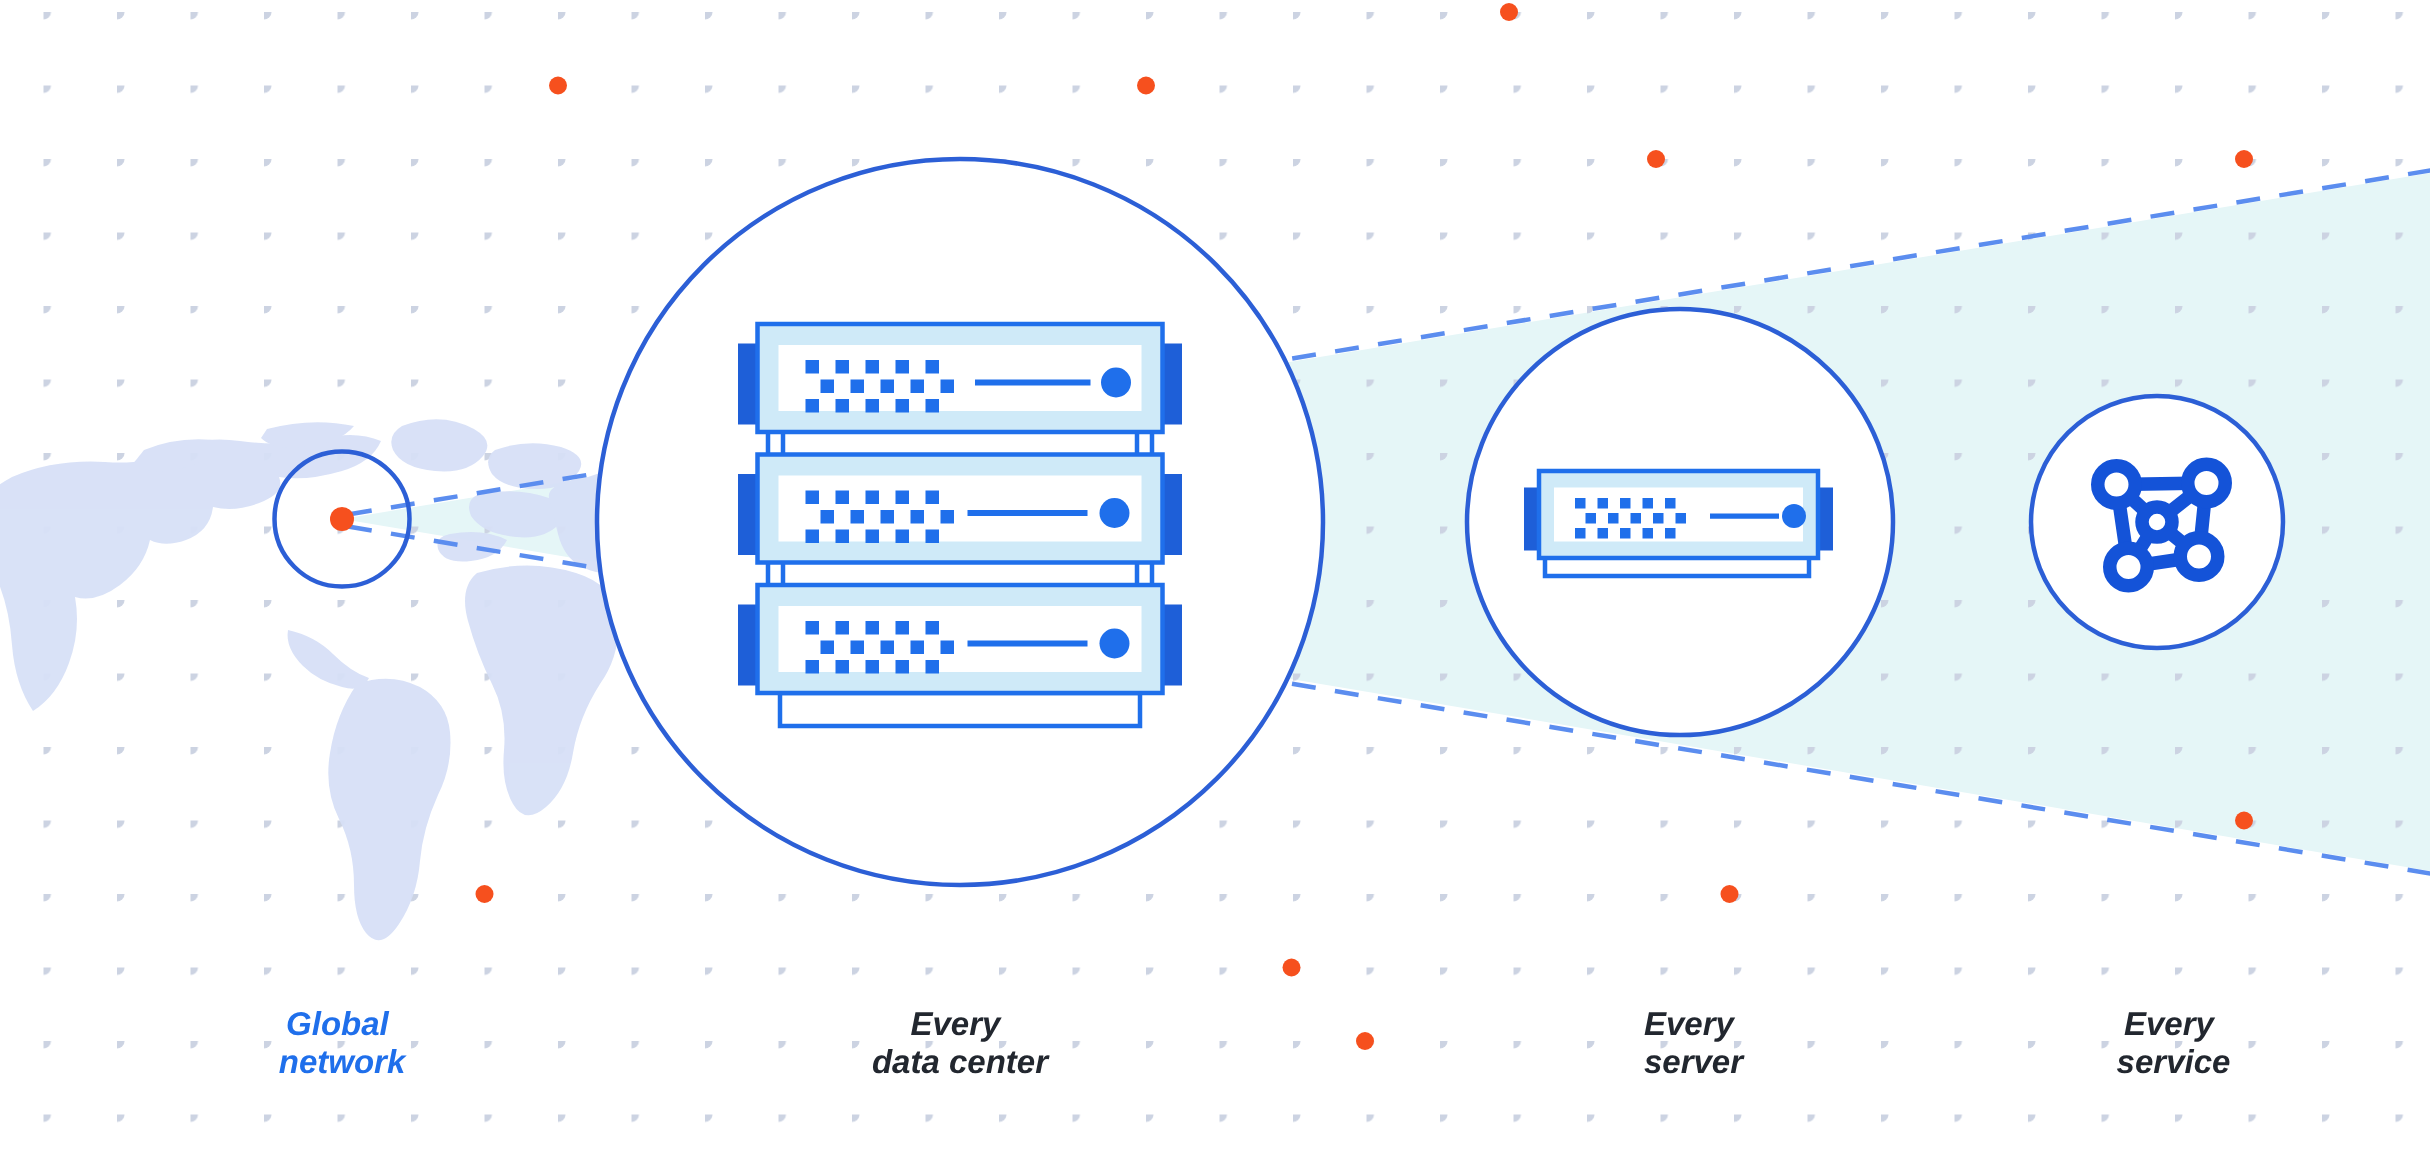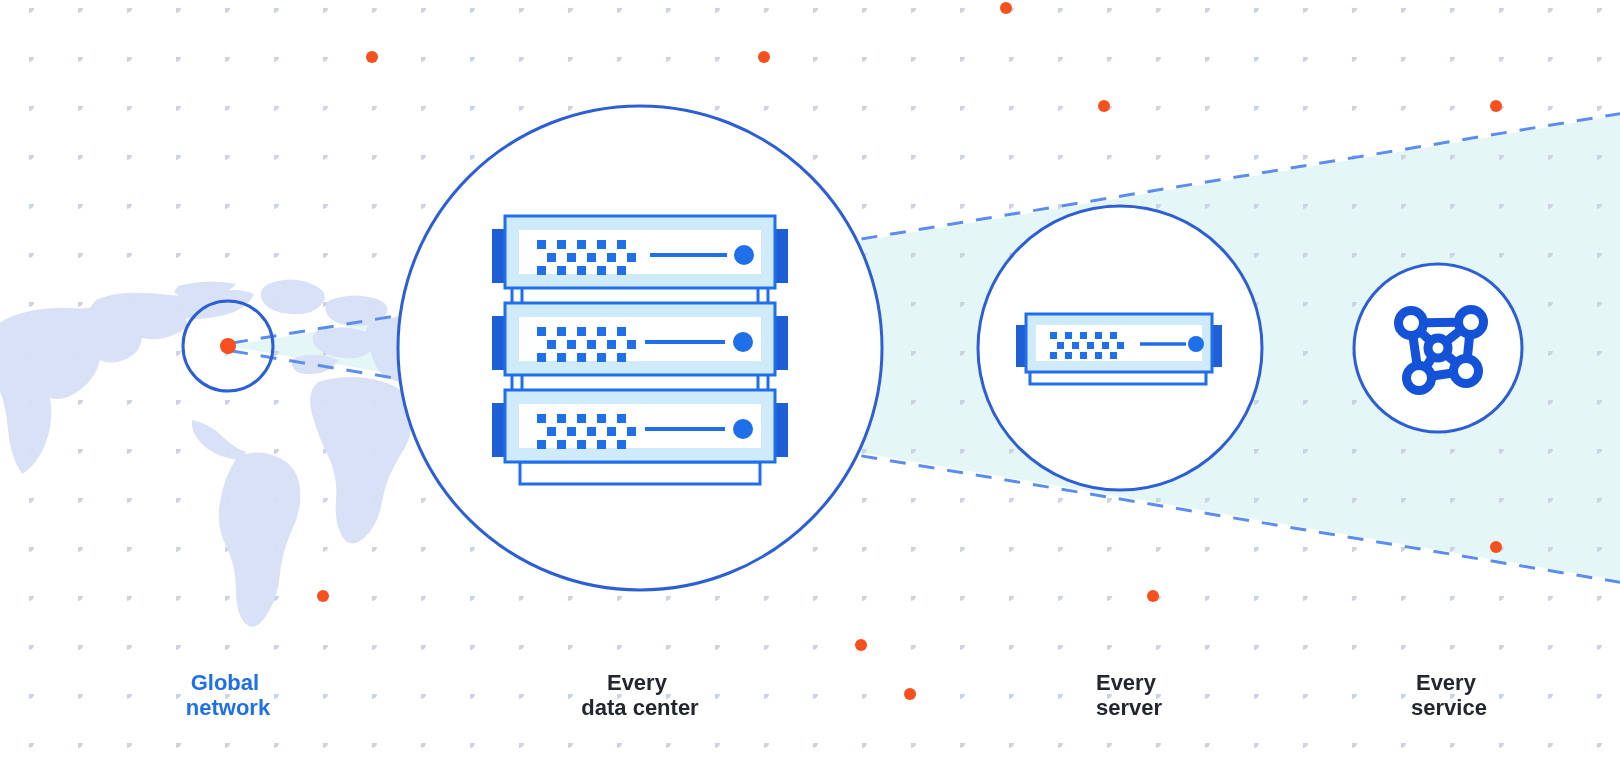--- a/index.html
+++ b/index.html
@@ -2,21 +2,21 @@
 <html><head>
 <meta charset="utf-8">
 <style>
   html,body{margin:0;padding:0;background:#ffffff;}
   body{
     width:1620px;height:782px;
     font-family:"Liberation Sans","DejaVu Sans",sans-serif;
     overflow:hidden;
     position:relative;
   }
-  #stage{position:absolute;inset:0;width:1620px;height:782px;}
+  #stage{position:absolute;inset:0;width:1620px;height:782px;font-style:italic;}
   svg#scene{display:block;width:1620px;height:782px;}
   .label{
     font-size:22px;font-weight:700;line-height:1.12;
     text-anchor:middle;
   }
   .label.dark{fill:#22272f;}
   .label.blue{fill:#1f6feb;}
 </style>
 </head>
 <body>

